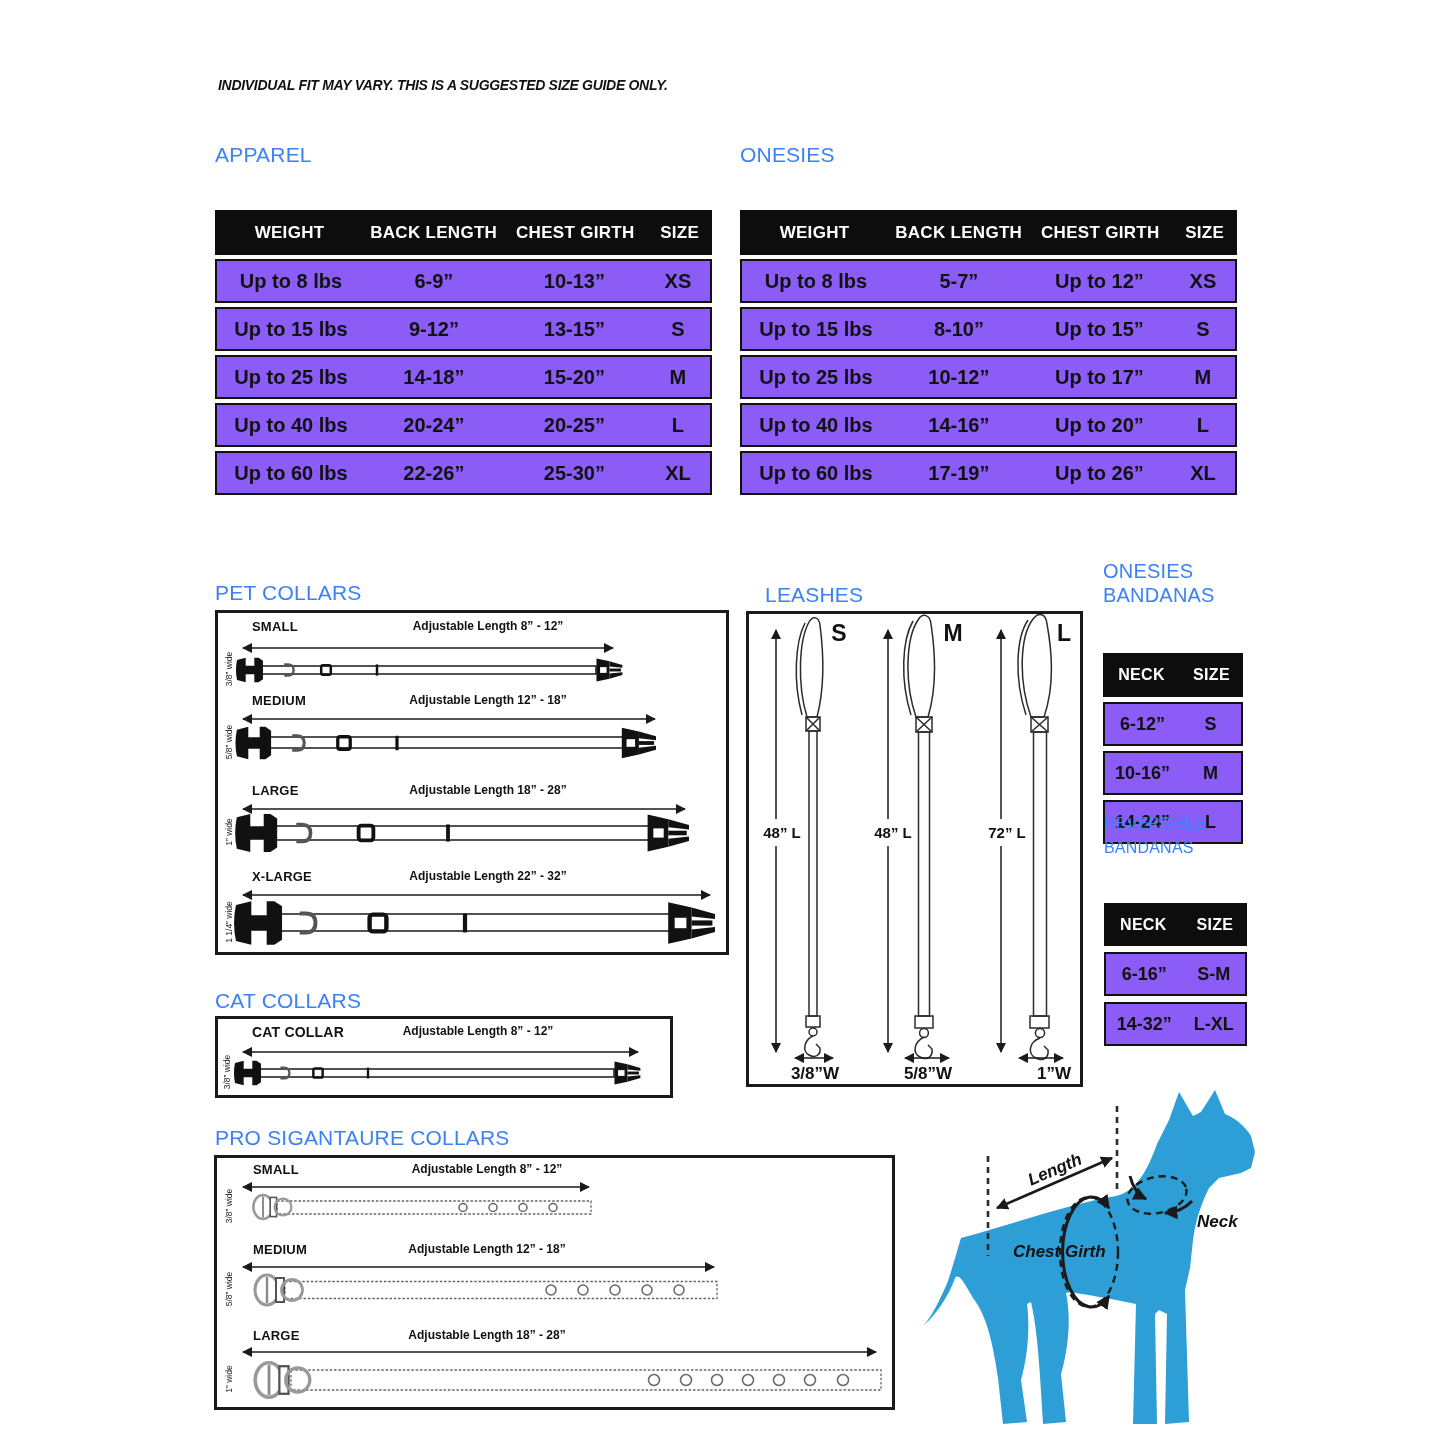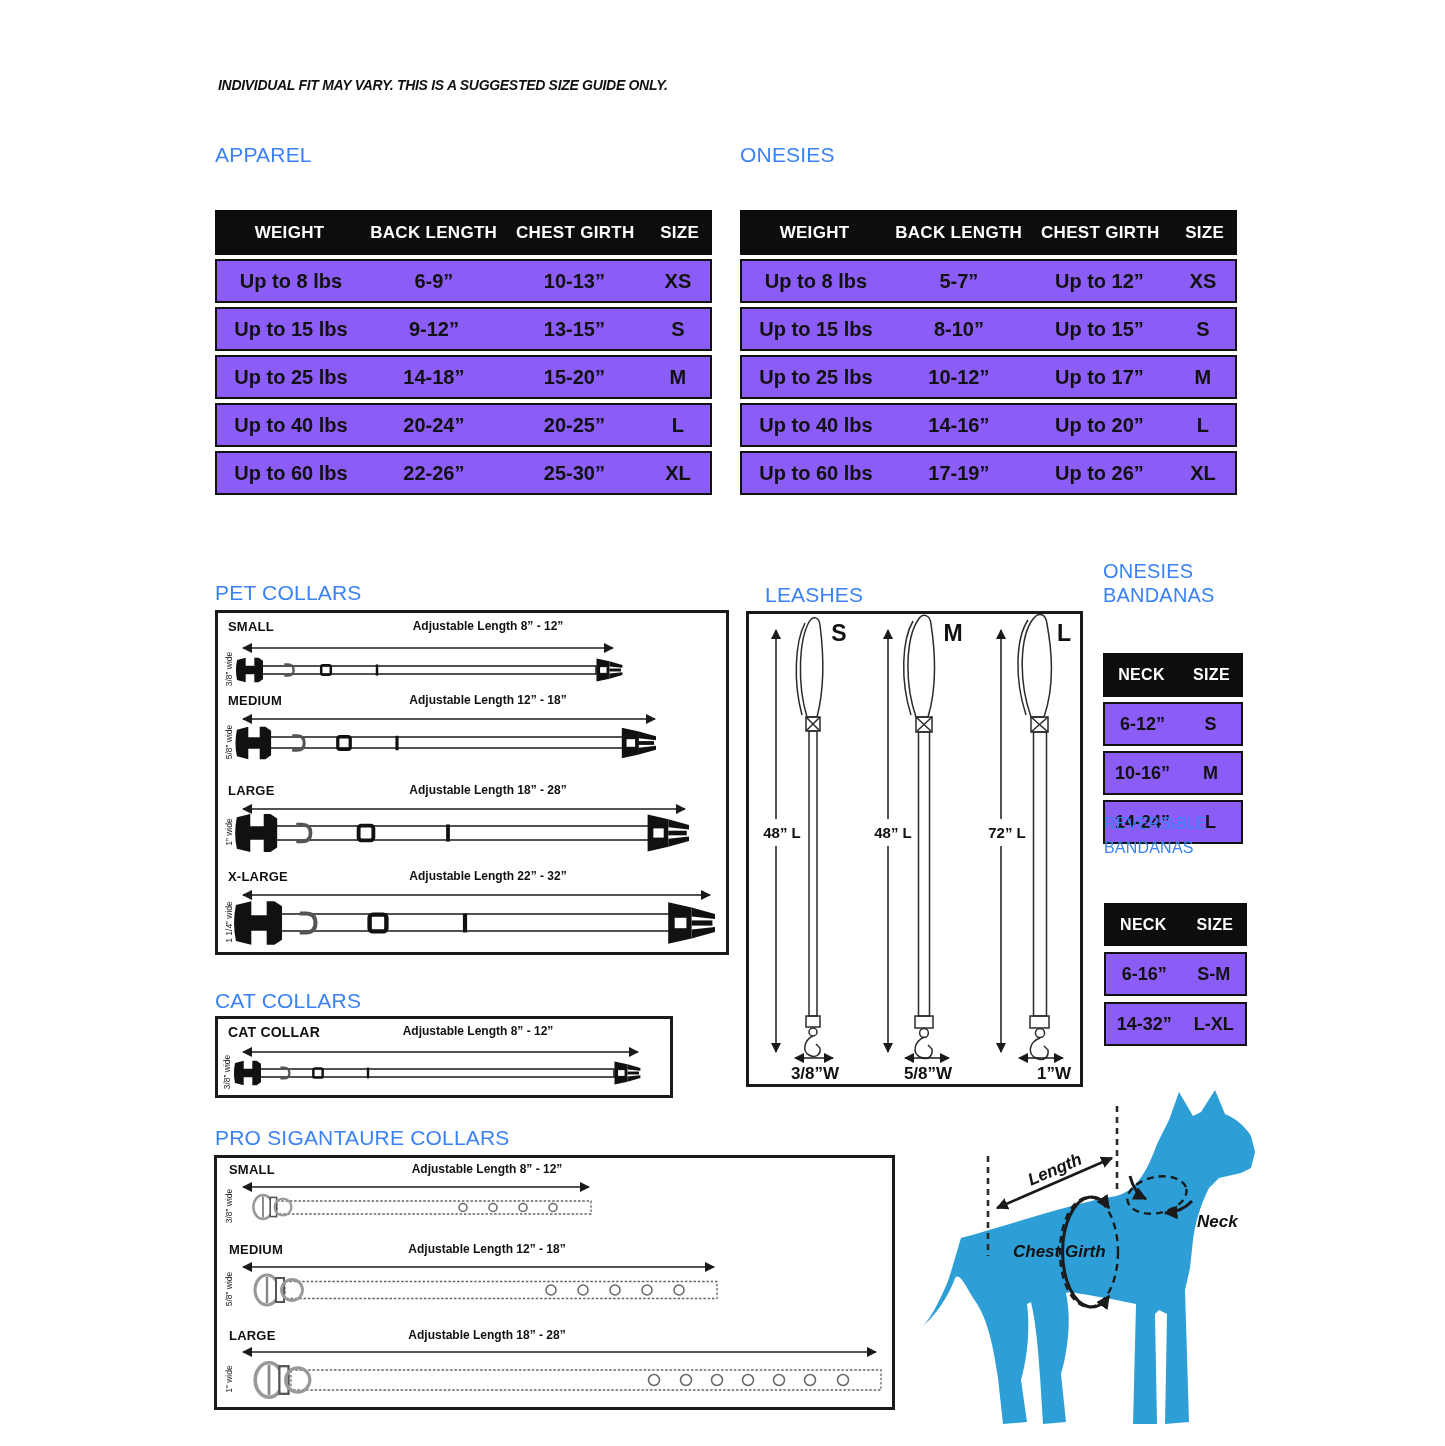--- a/index.html
+++ b/index.html
@@ -19,21 +19,21 @@
            text-align: center; font-weight: bold; font-size: 17px; letter-spacing: .3px; }
   .trow { display: grid; border: 2.5px solid #111; background: #8b5cf6; height: 44px; align-items: center;
           text-align: center; font-weight: bold; color: #111; margin-top: 4px; }
   .big .trow { font-size: 20px; }
   .g4 { grid-template-columns: 30% 28% 29% 13%; }
   .g2 { grid-template-columns: 55% 45%; }
   .sml .thead { height: 44px; font-size: 16px; }
   .sml .trow { height: 44px; font-size: 18px; margin-top: 5px; }
 
   .obox { position: absolute; border: 3px solid #1a1a1a; background: #fff; }
-  .ilab { position: absolute; font-size: 13px; font-weight: 600; color: #111; letter-spacing: .2px; }
+  .ilab { position: absolute; font-size: 13px; font-weight: 600; color: #111; letter-spacing: .2px; margin-left: 24px; }
   .adj  { position: absolute; left: 120px; width: 300px; text-align: center; font-size: 12px; font-weight: 600; color: #111; }
   .wlab { position: absolute; width: 56px; text-align: center; font-size: 8.5px; font-weight: 500; color: #222;
           transform: rotate(-90deg); }
   .draw { position: absolute; left: 0; top: 0; }
 
   .lsz  { position: absolute; width: 30px; text-align: center; font-size: 23px; font-weight: bold; color: #111; }
   .llen { position: absolute; width: 60px; text-align: center; font-size: 15px; font-weight: 600; color: #111; }
   .lwid { position: absolute; width: 70px; text-align: center; font-size: 17px; font-weight: 600; color: #111; }
 
   .dogwrap { position: absolute; left: 903px; top: 1076px; width: 452px; height: 372px; }

